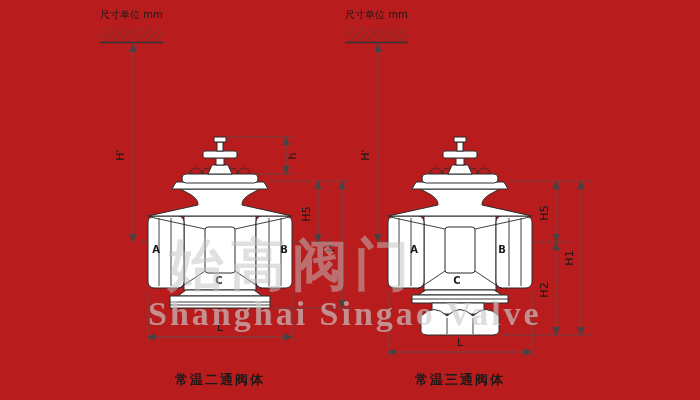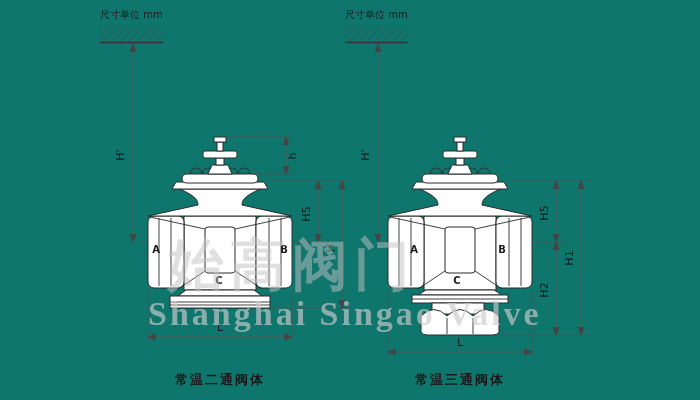--- a/index.html
+++ b/index.html
@@ -1,17 +1,17 @@
 <!DOCTYPE html>
 <html><head>
 <meta charset="utf-8">
 <style>
   html,body{margin:0;padding:0;}
   body{font-family:"Liberation Sans","DejaVu Sans",sans-serif;background:#ffffff;}
-  #canvas{position:relative;width:700px;height:400px;background:#0f766e;overflow:hidden;}
+  #canvas{position:relative;width:700px;height:400px;background:#b91c1c;overflow:hidden;}
   svg{position:absolute;left:0;top:0;}
   .outline{fill:#ffffff;stroke:#2b2b2b;stroke-width:1;}
   .ln{stroke:#2b2b2b;stroke-width:0.9;fill:none;}
   .dim{stroke:#555555;stroke-width:0.8;fill:none;}
   .ext{stroke:#555555;stroke-width:0.7;fill:none;}
   .ground{stroke:#333333;stroke-width:1.3;}
   text{fill:#1a1a1a;}
   .dimlbl{font-size:11px;font-family:"DejaVu Sans",sans-serif;}
   .portlbl{font-size:10px;font-weight:700;font-family:"DejaVu Sans",sans-serif;}
   .unitlbl{font-size:10px;font-family:"DejaVu Sans",sans-serif;}

